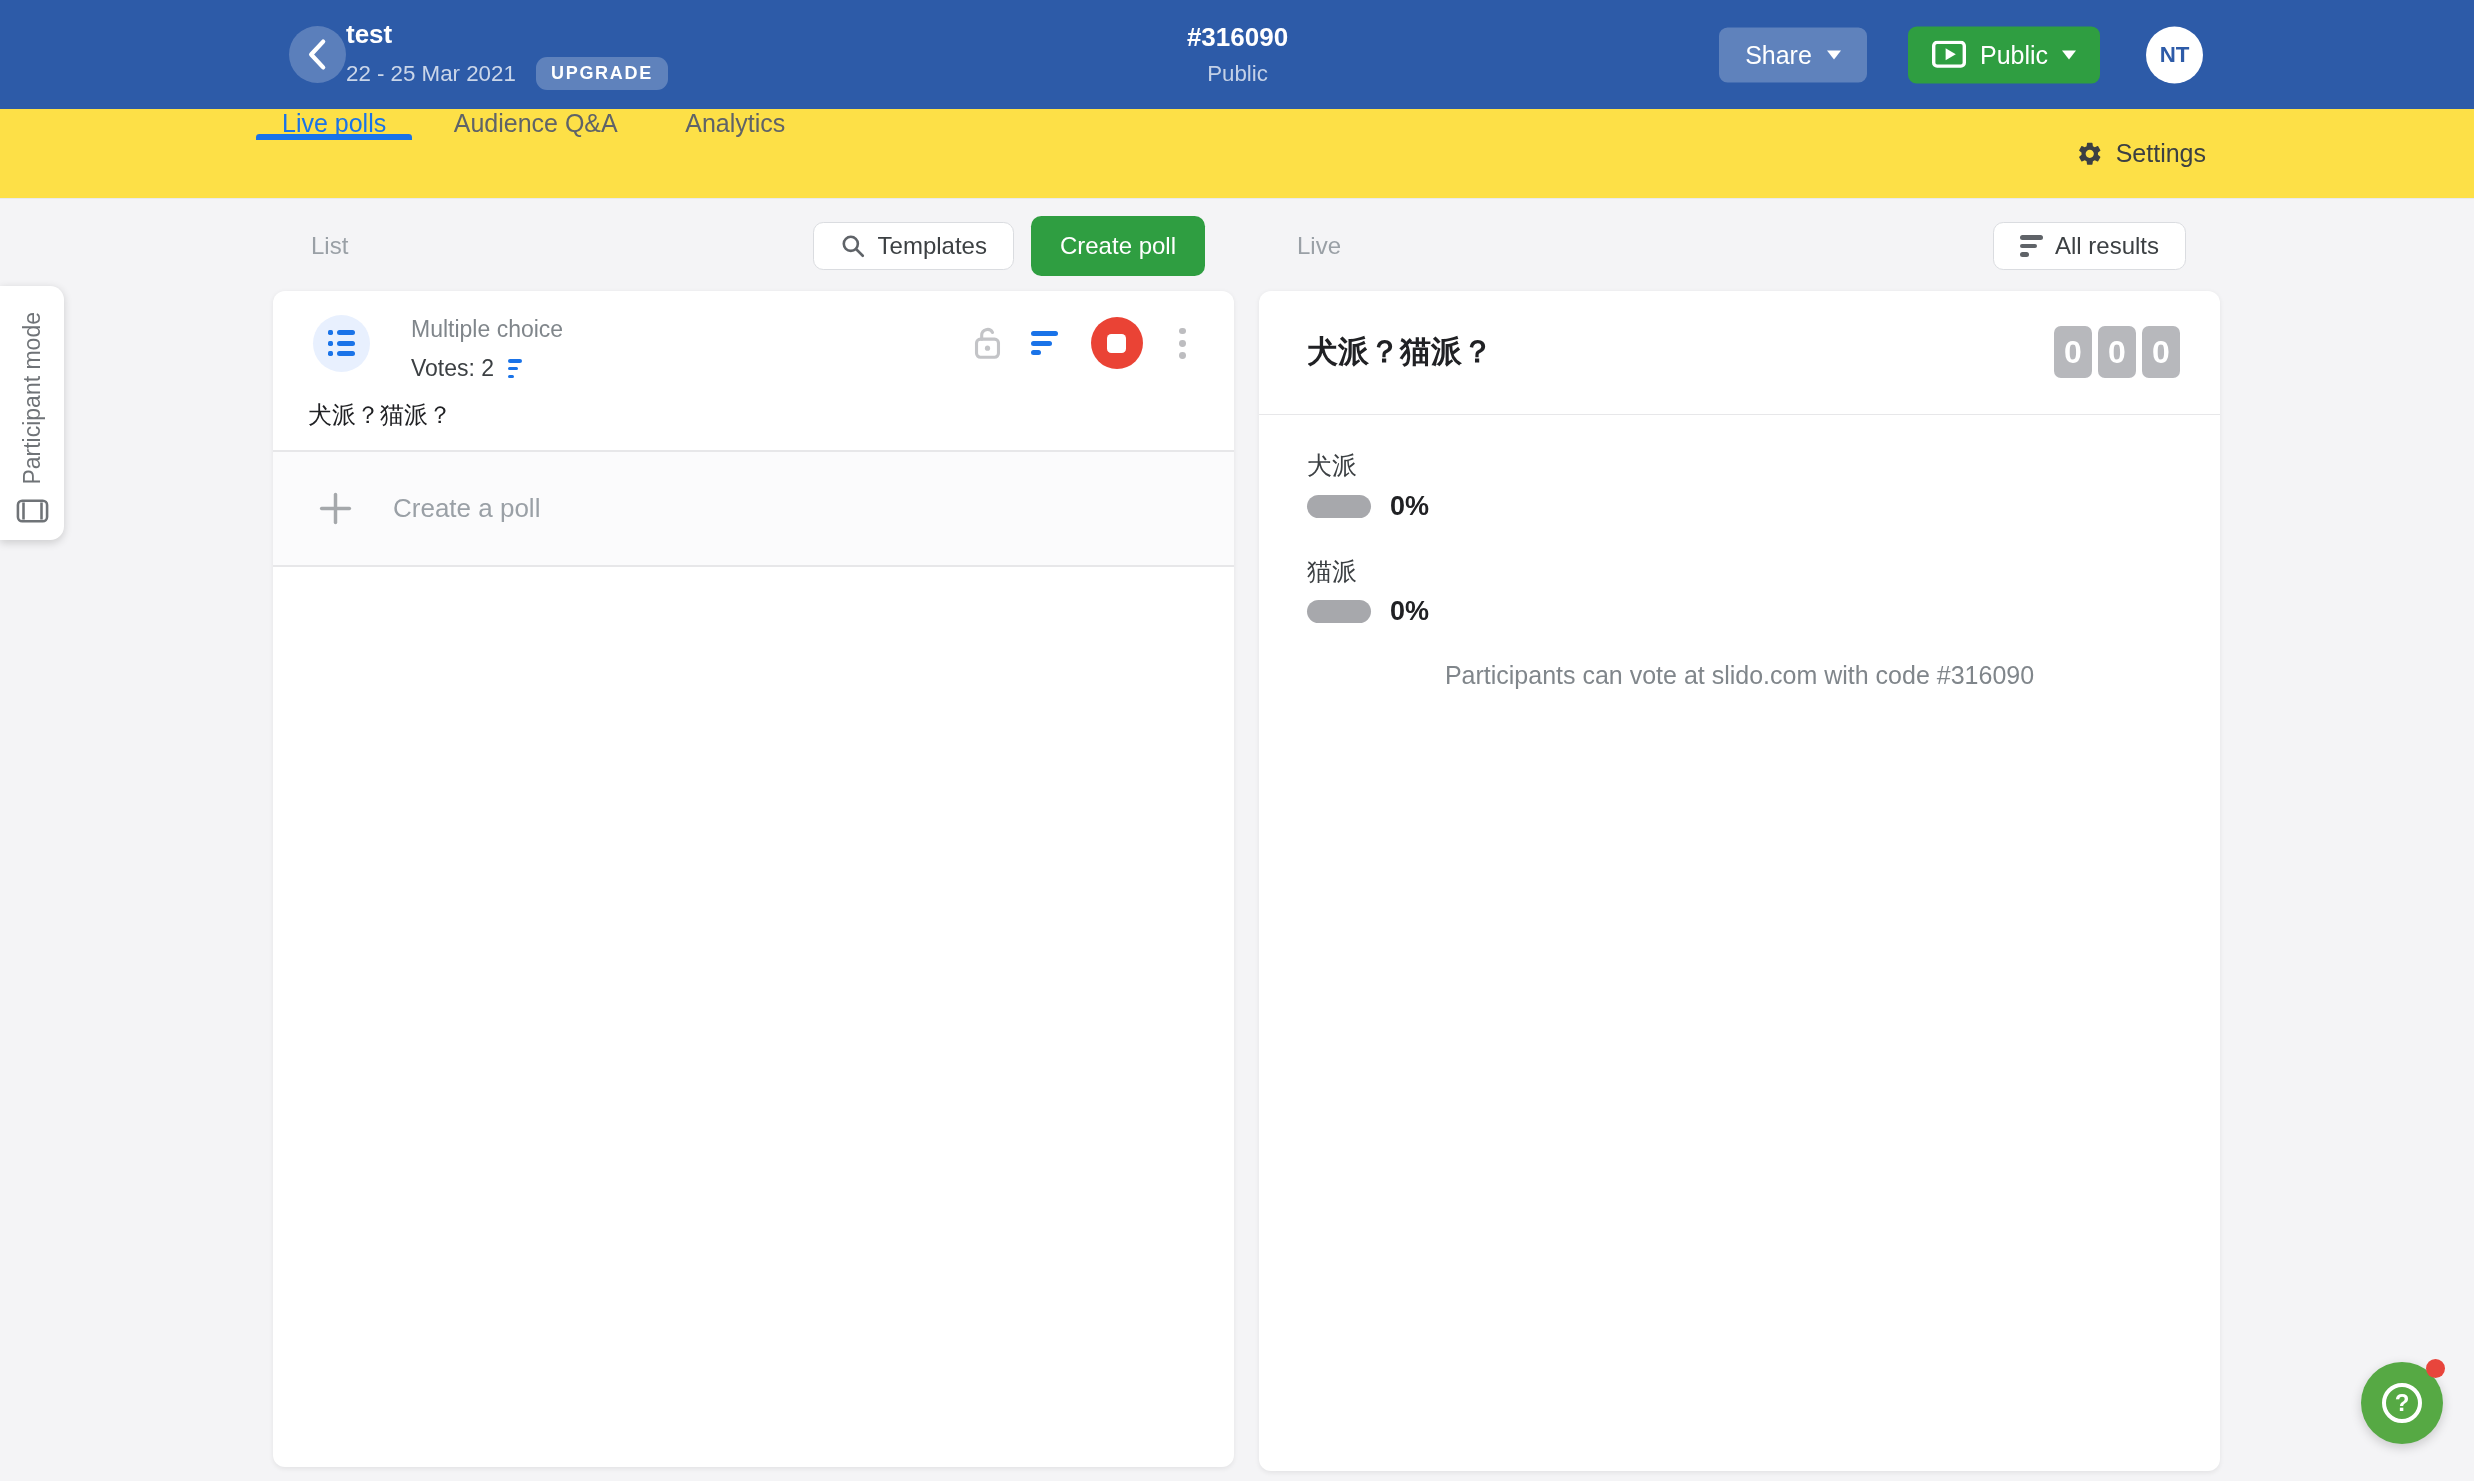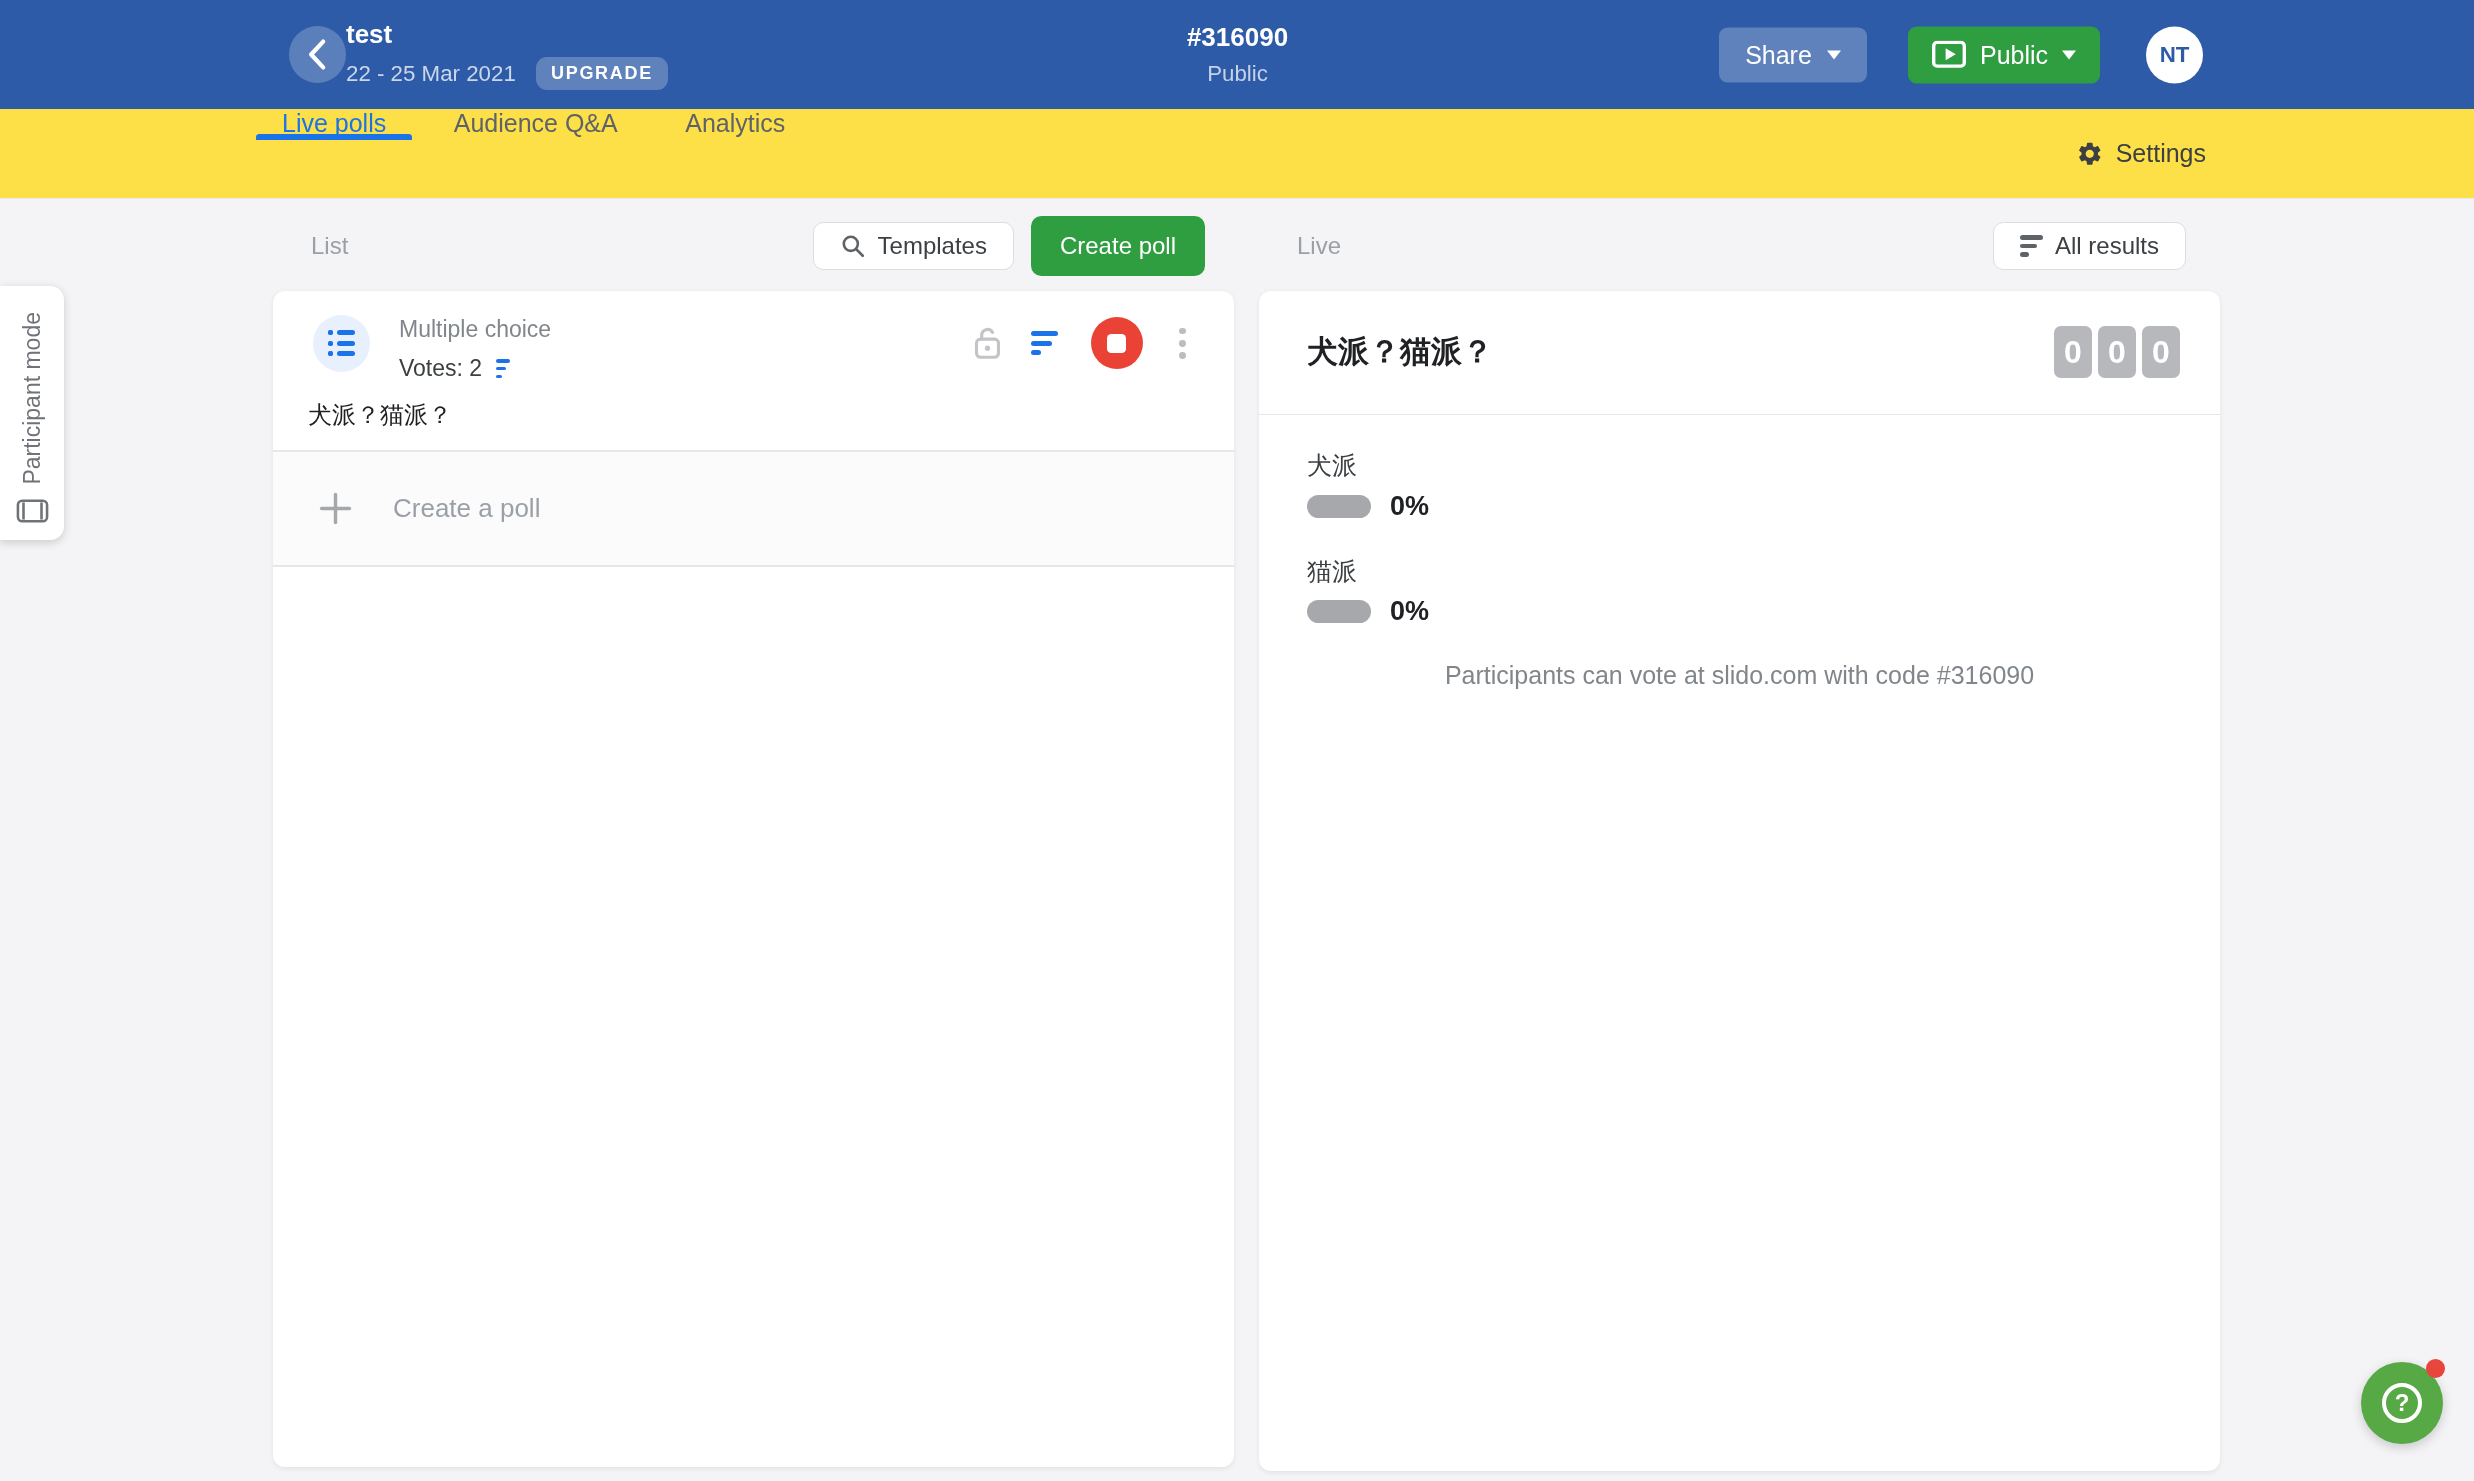--- a/index.html
+++ b/index.html
@@ -101,21 +101,21 @@
   .bars.mini i { background:#1a73e8; height:3.4px; }
   .bars.mini i:nth-child(1){width:14.6px;} .bars.mini i:nth-child(2){width:10.3px;} .bars.mini i:nth-child(3){width:6px;}
 
   
   .cards { display:flex; margin:14.6px 0 0 273px; }
   .card { background:#fff; border-radius:12px; box-shadow:0 1.7px 5.2px rgba(0,0,0,0.07); }
   .left-card { width:961px; height:1176px; }
   .right-card { width:961px; height:1180px; margin-left:25px; }
 
   
-  .poll-item { display:flex; align-items:flex-start; padding:24px 45px 0 40px; }
+  .poll-item { display:flex; align-items:flex-start; padding:24px 45px 0 40px;gap:12px; }
   .type-badge {
     width:57px; height:57px; border-radius:50%; background:#e8f0fe;
     display:flex; align-items:center; justify-content:center;
   }
   .mc-icon { display:flex; flex-direction:column; gap:5.2px; }
   .mc-icon .row { display:flex; align-items:center; gap:4.3px; }
   .mc-icon .dot { width:5.2px; height:5.2px; border-radius:1.7px; background:#1a73e8; }
   .mc-icon .line { width:18px; height:5.2px; border-radius:2.6px; background:#1a73e8; }
   .poll-meta { margin-left:29px; }
   .poll-type { font-size:23px; color:#80868b; margin-top:1.7px; }

